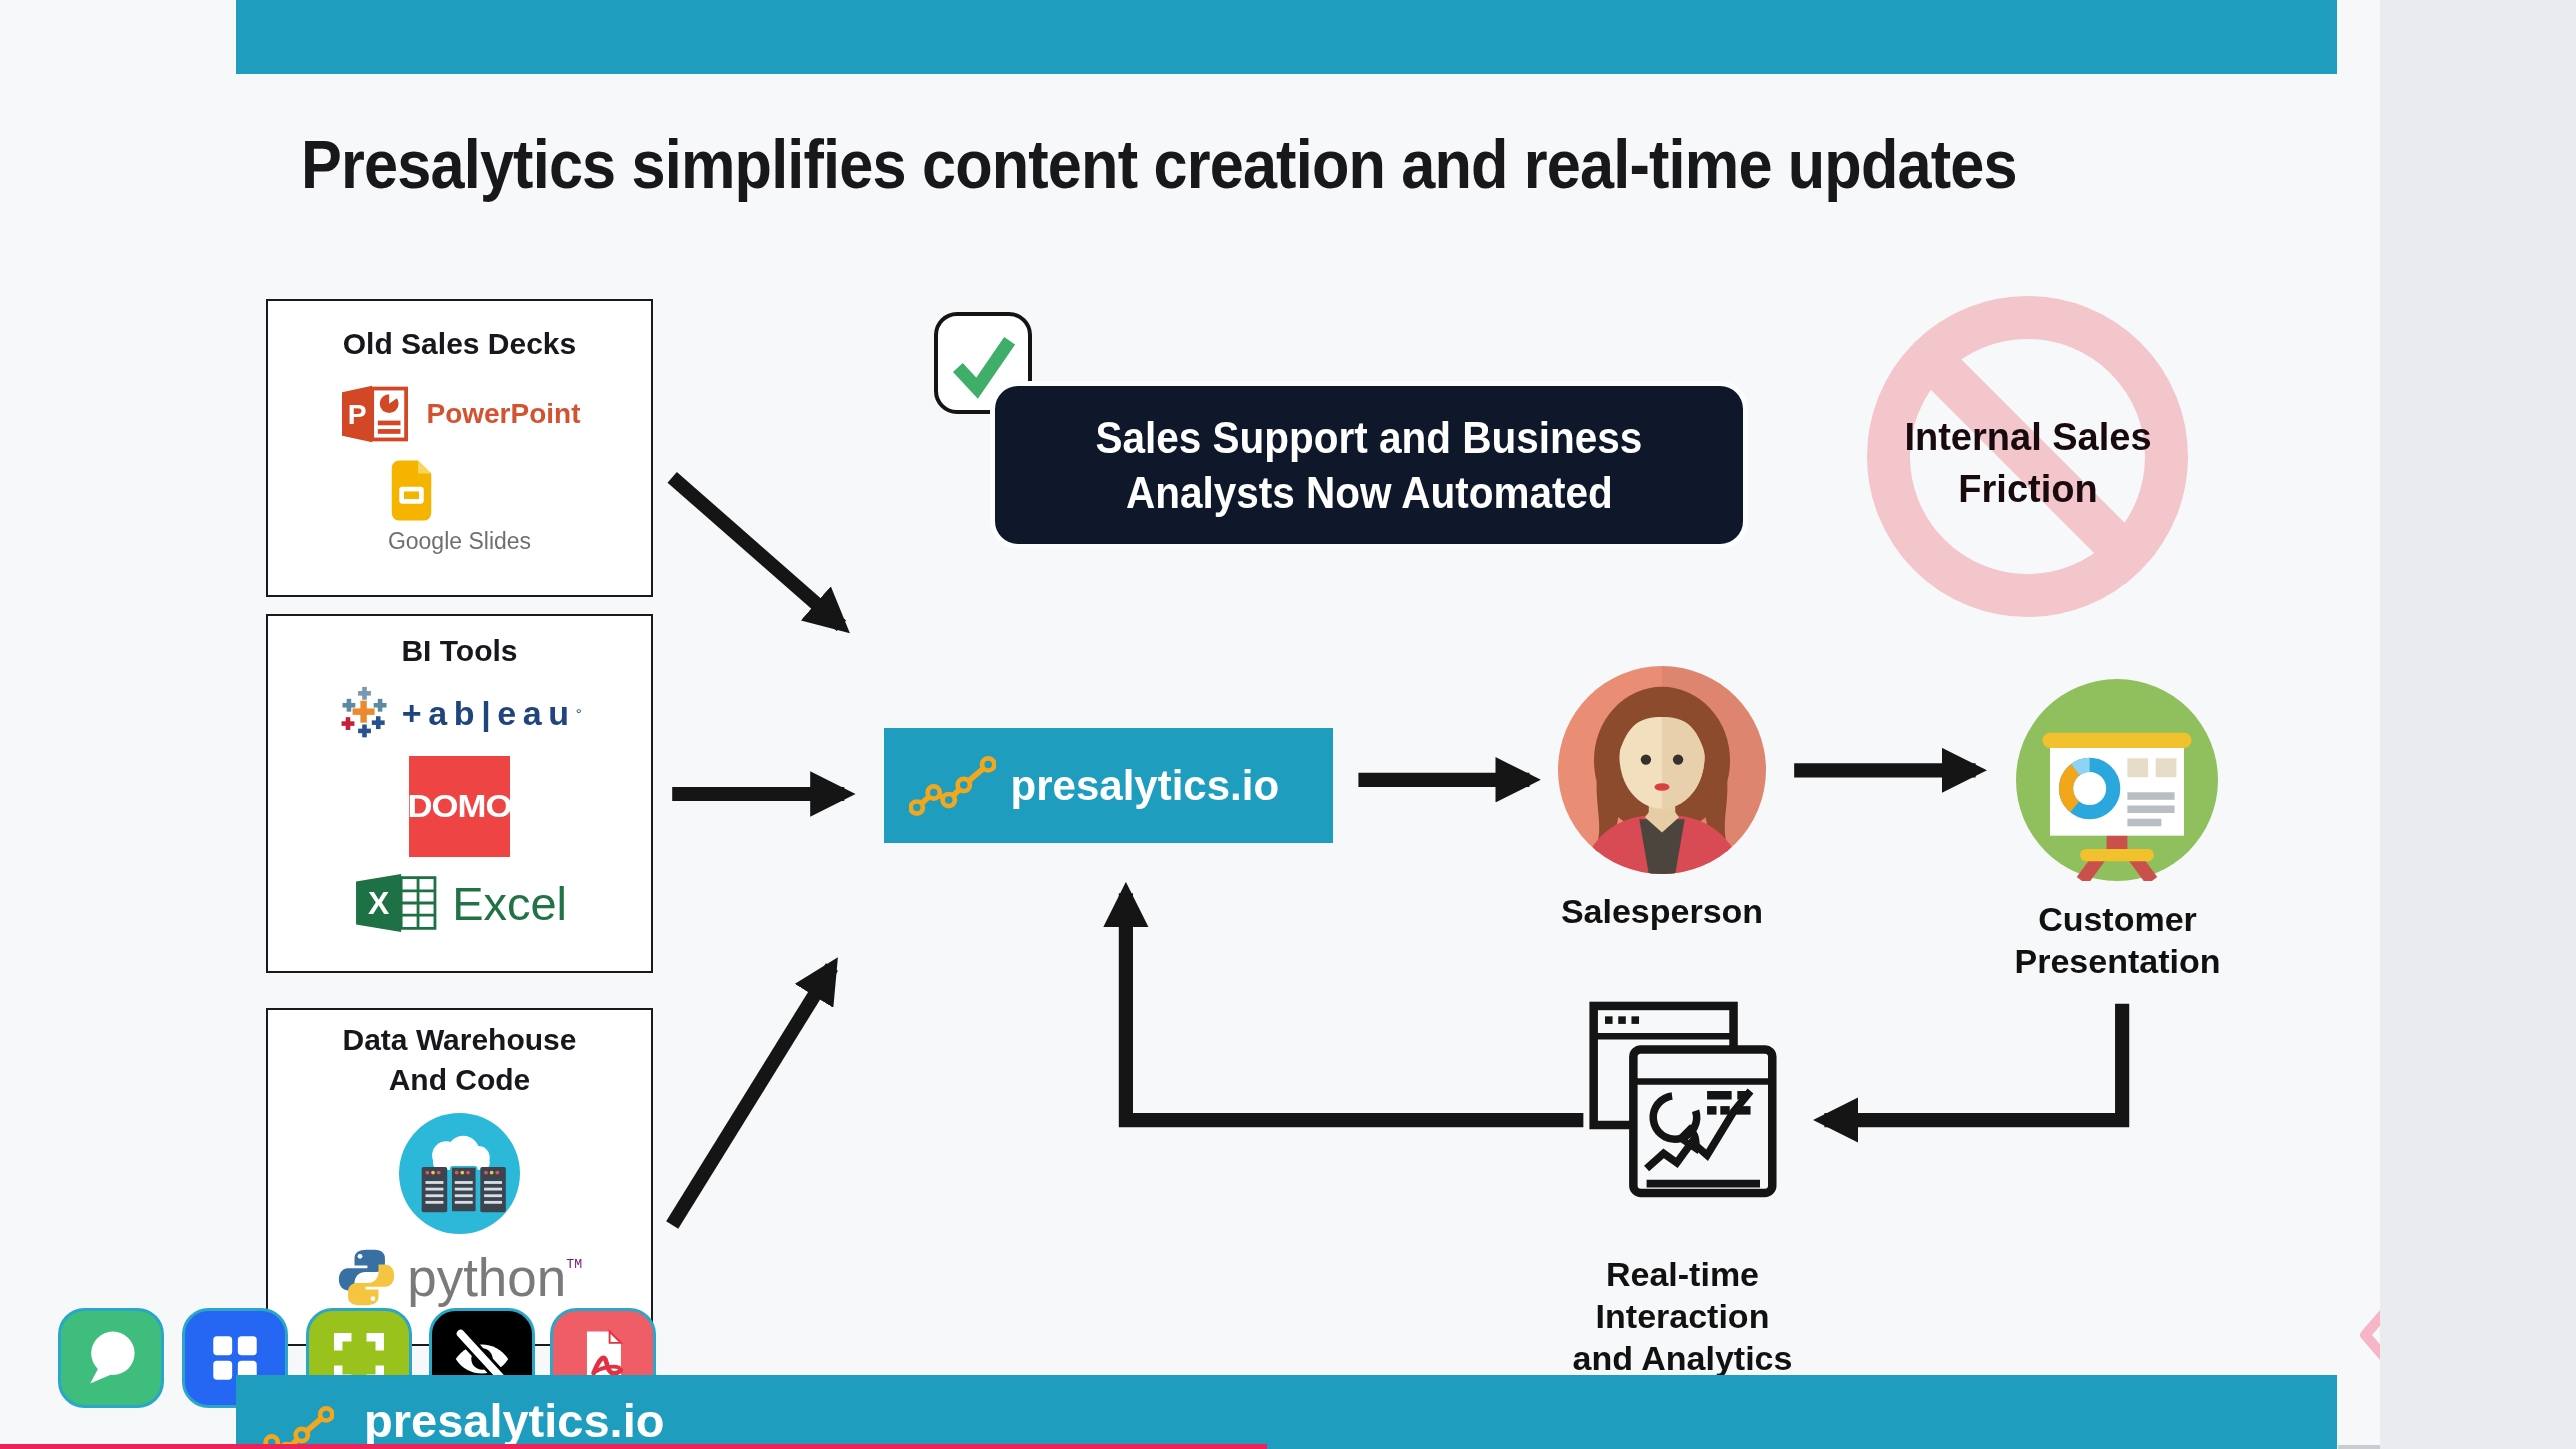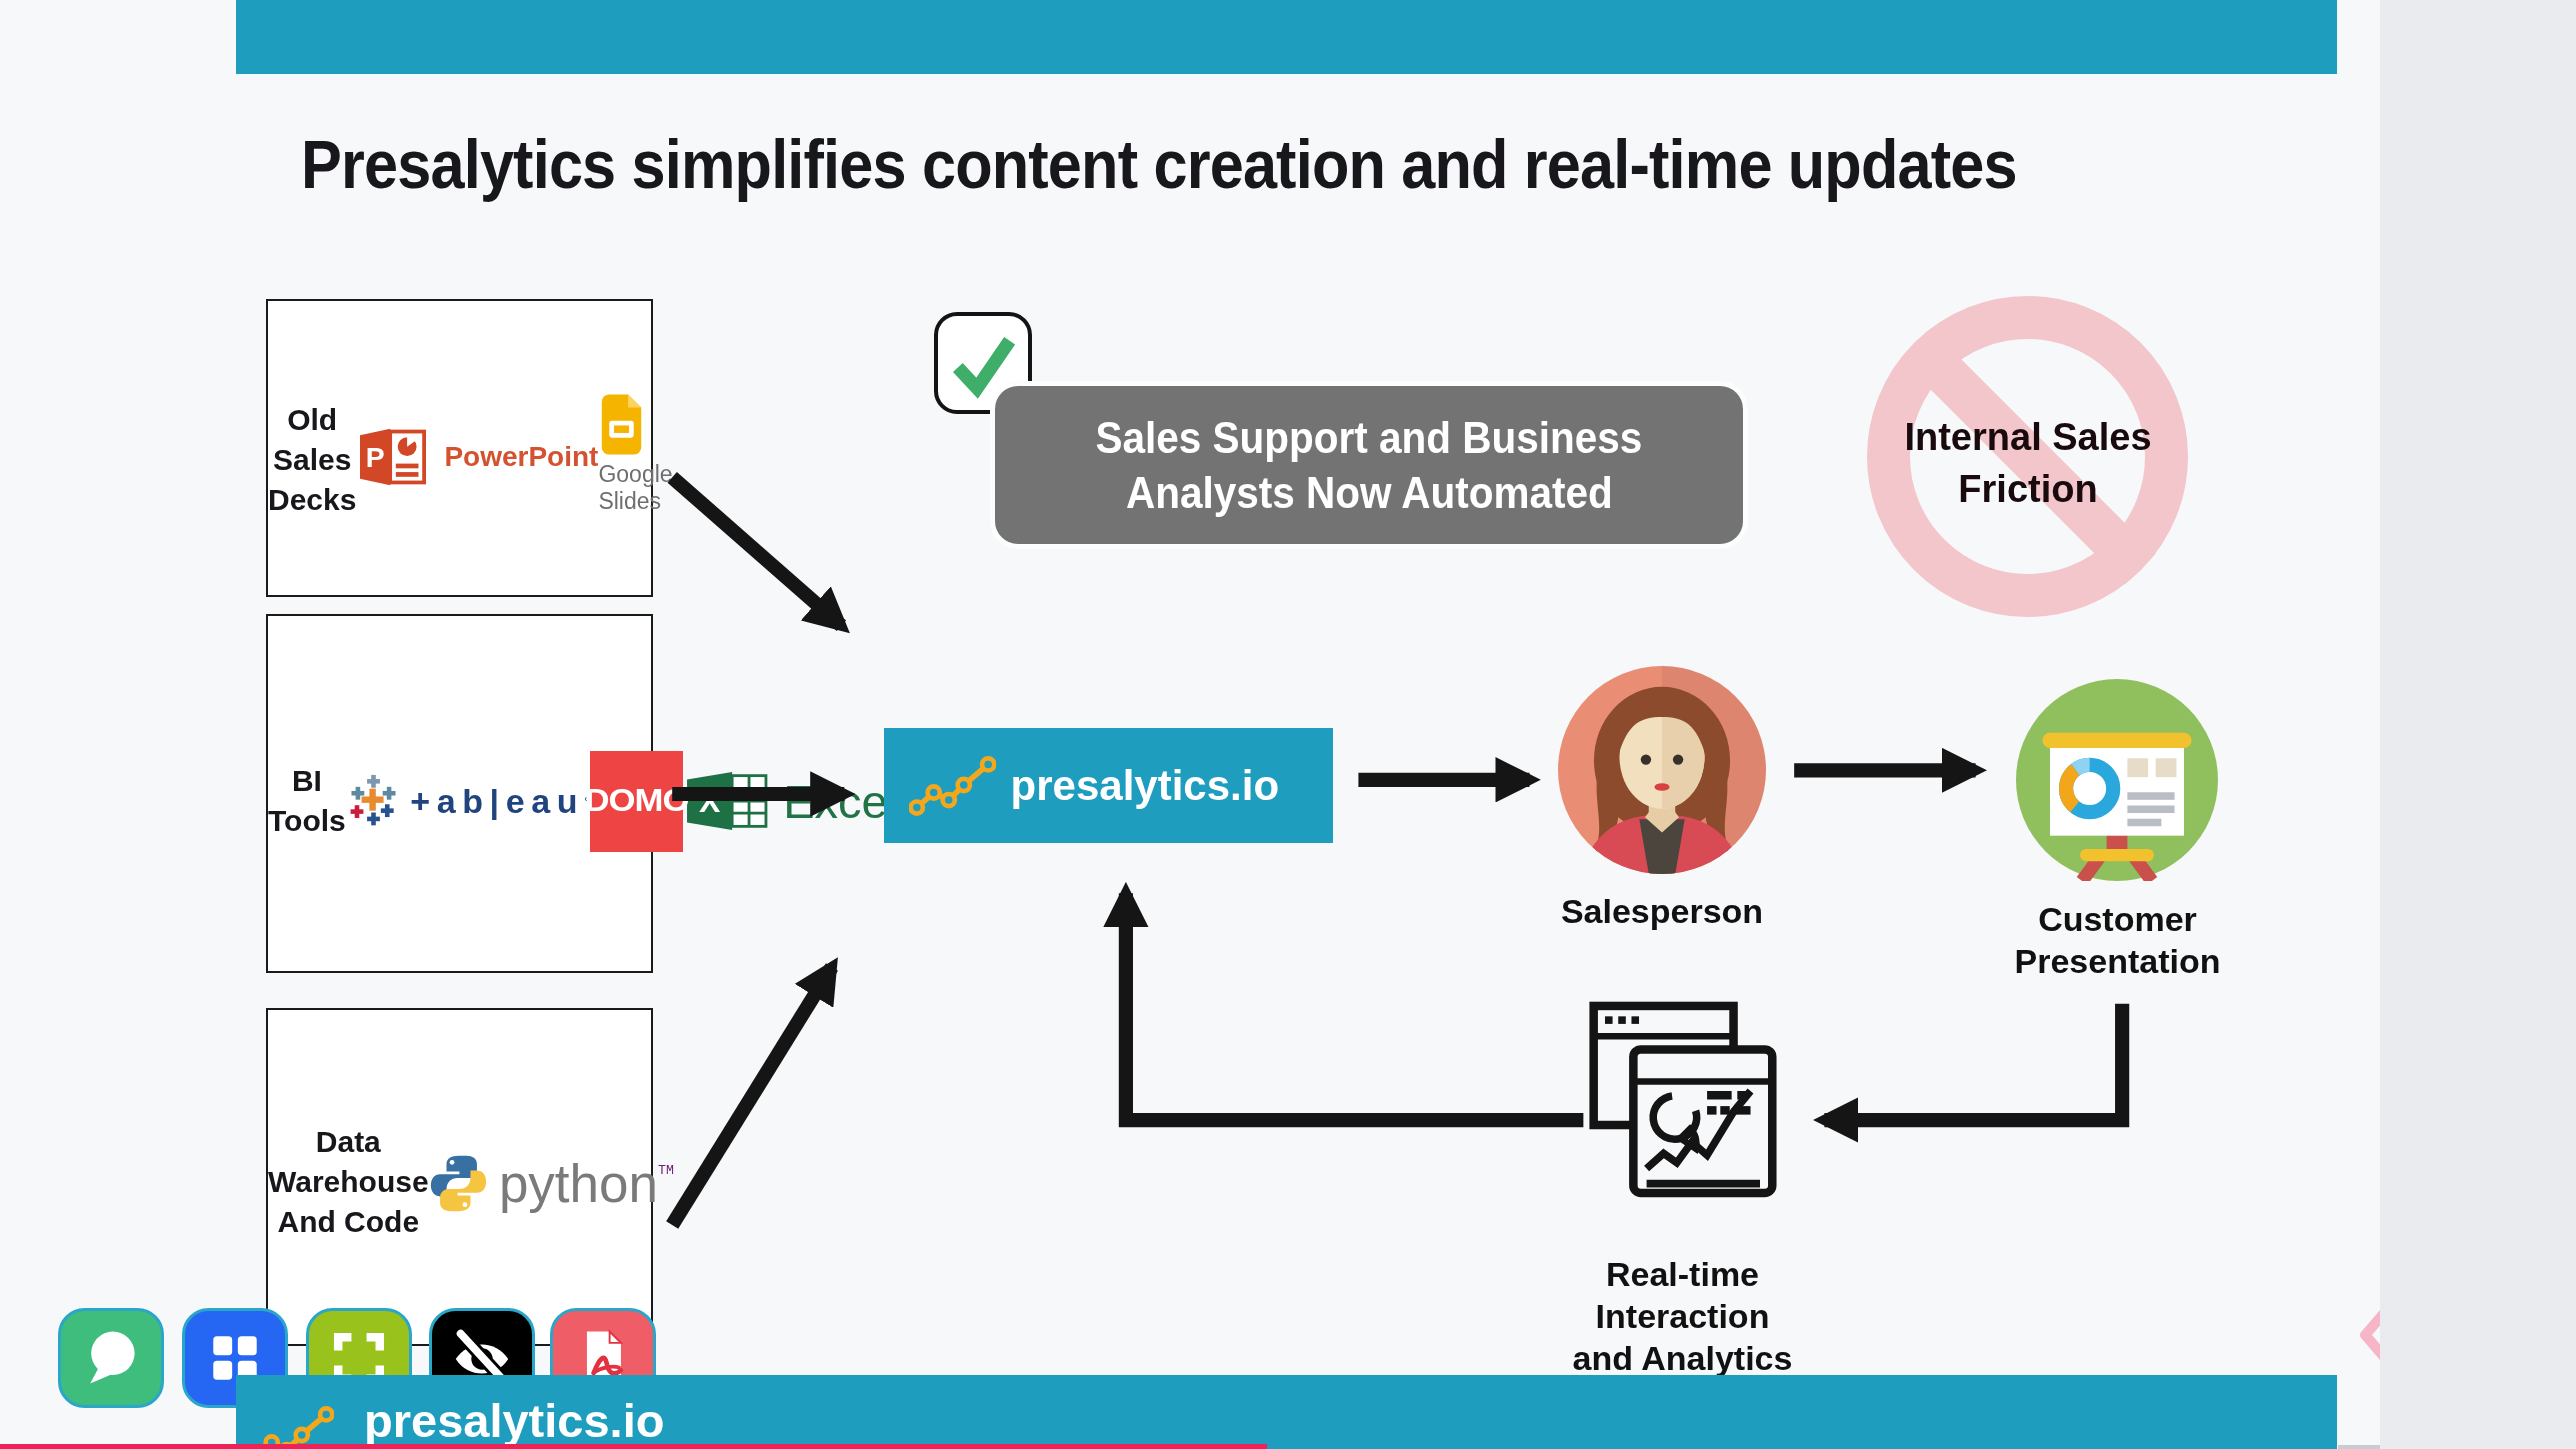--- a/index.html
+++ b/index.html
@@ -6,25 +6,25 @@
   #canvas{position:relative;width:2380px;height:1449px;background:#f7f8fa;overflow:hidden;
           font-family:"Liberation Sans",sans-serif;color:#17171c;}
   .abs{position:absolute;}
   .bar{background:#1e9dbe;}
   
   #page-title{left:301px;top:125px;font-size:68px;font-weight:bold;white-space:nowrap;letter-spacing:-0.9px;}
   .condl{display:inline-block;transform:scaleX(.9);transform-origin:0 50%;}
   .condc{display:inline-block;transform:scaleX(.9);transform-origin:50% 50%;}
   
   .src-box{left:266px;width:387px;background:#fff;border:2.8px solid #1a1a1a;box-sizing:border-box;
-           display:flex;flex-direction:row;align-items:center;}
+           display:flex;flex-direction:column;align-items:center;}
   .src-title{font-size:30px;font-weight:bold;text-align:center;line-height:40px;}
   .logo-row{display:flex;align-items:center;justify-content:center;}
   
-  #automation-box{left:990px;top:381px;width:758px;height:168px;background:#737373;border:5.7px solid #fcfdfd;
+  #automation-box{left:990px;top:381px;width:758px;height:168px;background:#0f172a;border:5.7px solid #fcfdfd;
      border-radius:28px;box-sizing:border-box;display:flex;flex-direction:column;justify-content:center;
      align-items:center;color:#fff;font-weight:bold;font-size:45px;line-height:55px;text-align:center;}
   #check-badge{left:934px;top:312px;width:98px;height:102px;background:#fff;border:4.7px solid #141414;
      border-radius:23px;box-sizing:border-box;display:flex;align-items:center;justify-content:center;}
   
   #friction{left:1867px;top:296px;width:321px;height:321px;}
   #friction .ring{position:absolute;inset:0;border:43px solid #f2c6cb;border-radius:50%;box-sizing:border-box;}
   #friction .slash{position:absolute;left:1.9px;top:139px;width:318px;height:43px;background:#f2c6cb;
      transform:rotate(45deg);}
   #friction .txt{position:absolute;left:-28px;top:115px;width:378px;text-align:center;font-size:38px;

